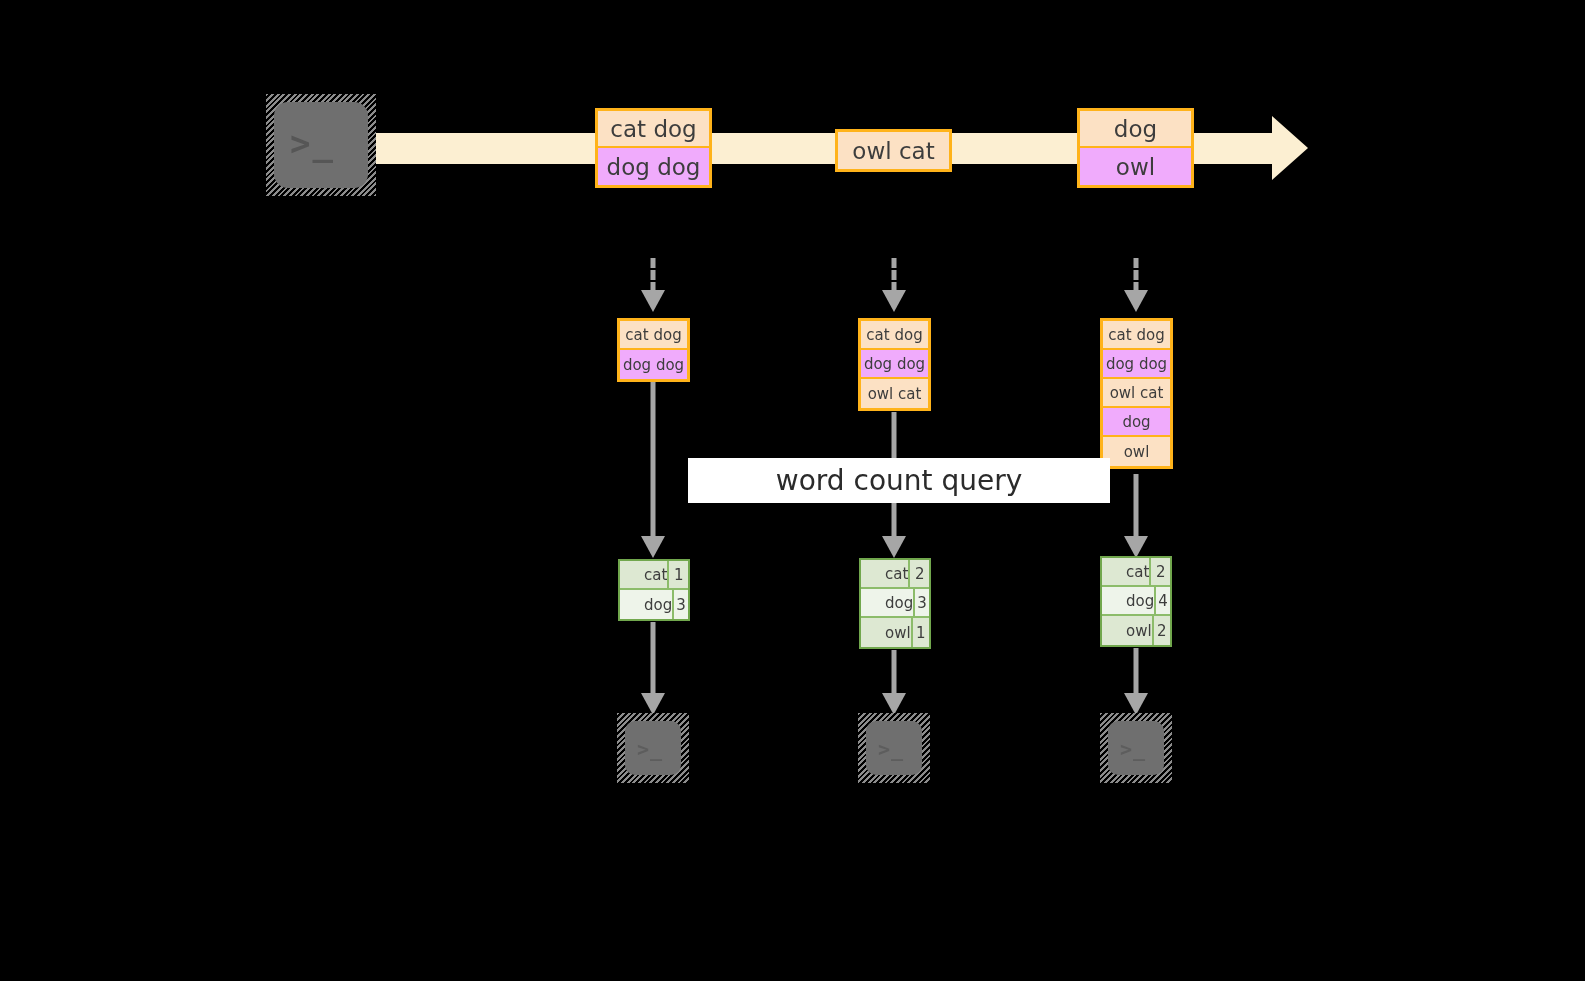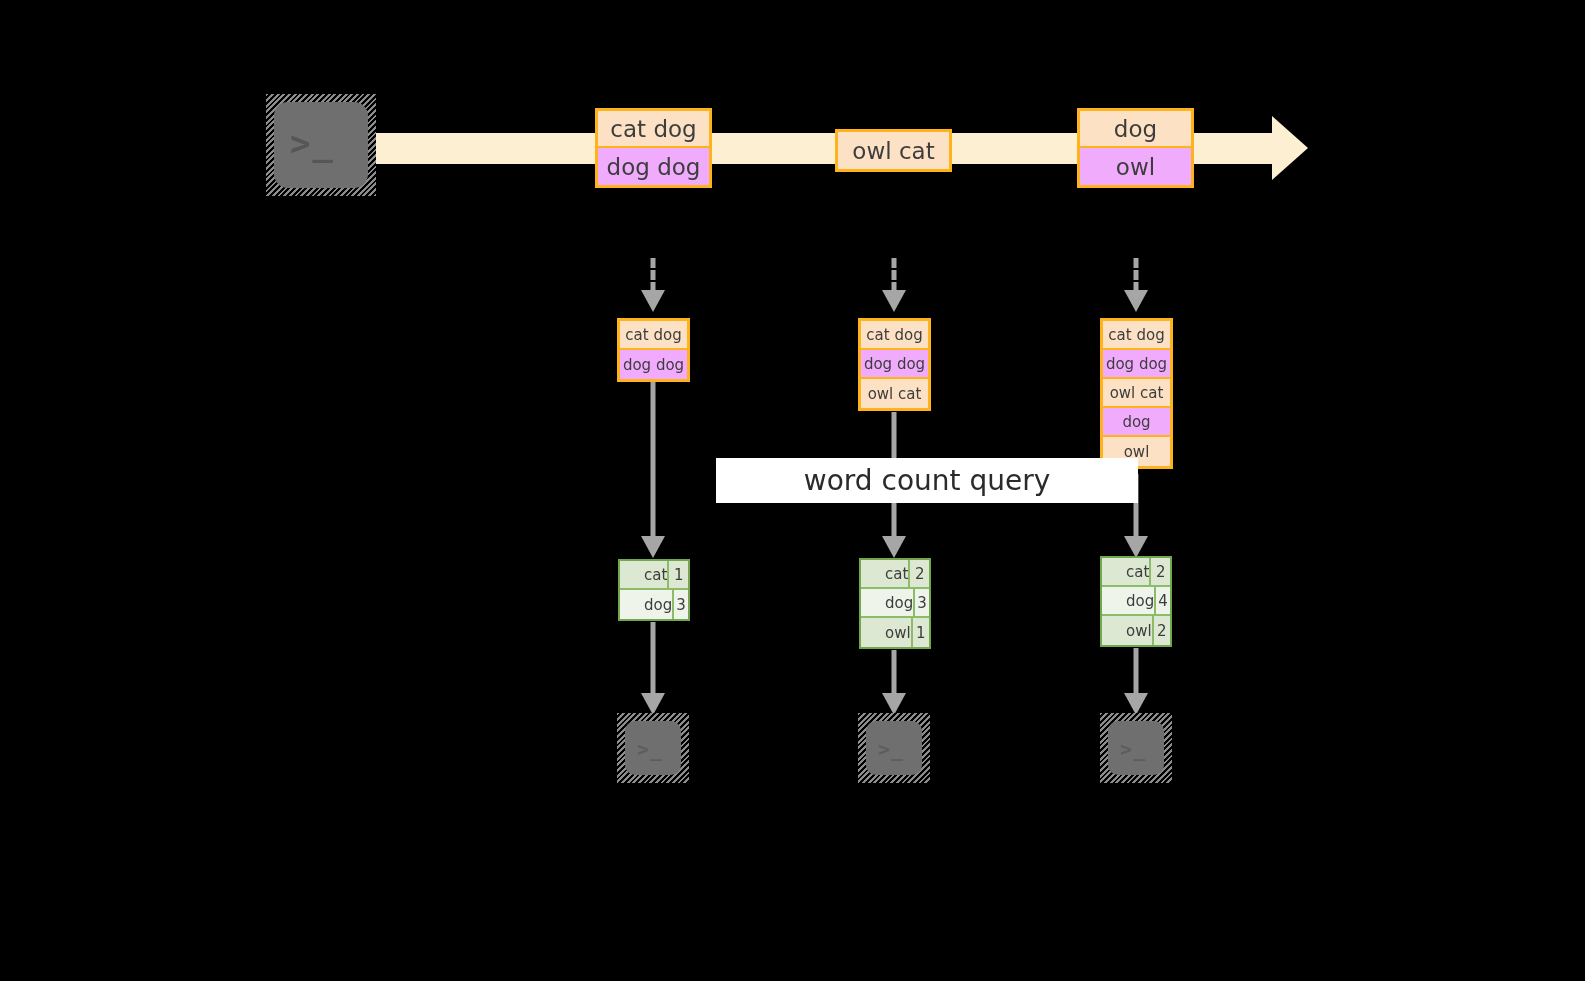--- a/index.html
+++ b/index.html
@@ -145,21 +145,20 @@
 
   
   .query-band {
     position: absolute;
     left: 688px; top: 458px;
     width: 422px; height: 45px;
     background: #ffffff;
     display: flex;
     align-items: center;
     justify-content: center;
-    margin-left: 28px;
   }
   .query-band .label {
     font-size: 28px;
     color: #2b2b2b;
     white-space: nowrap;
   }
 </style>
 </head>
 <body>
 

